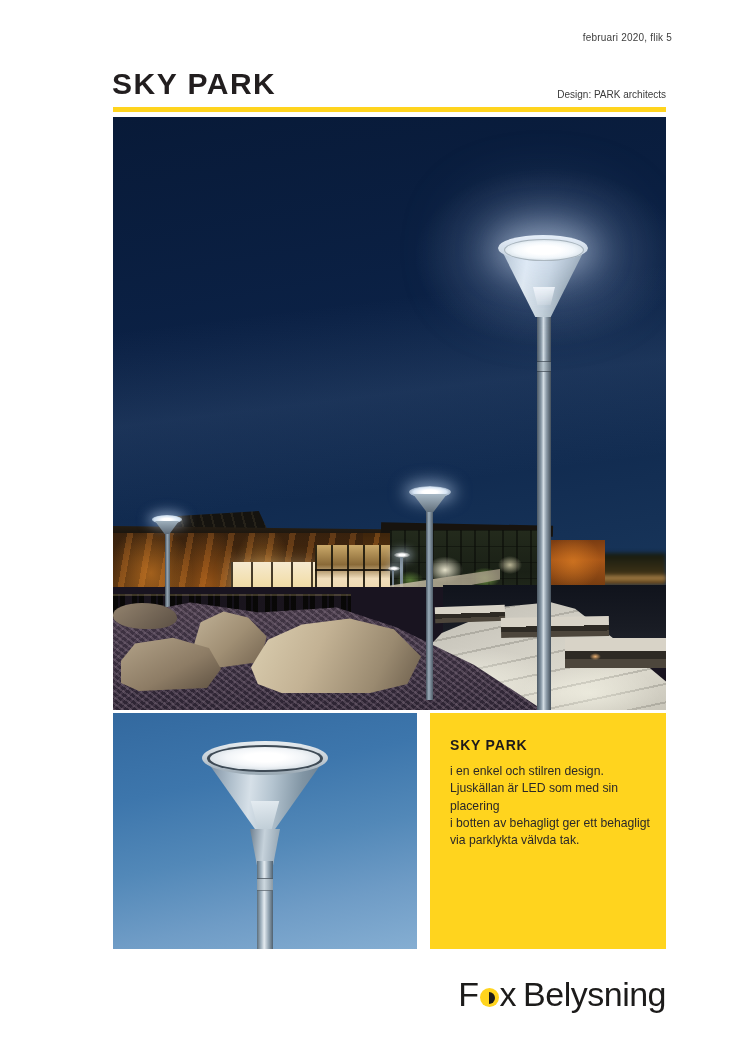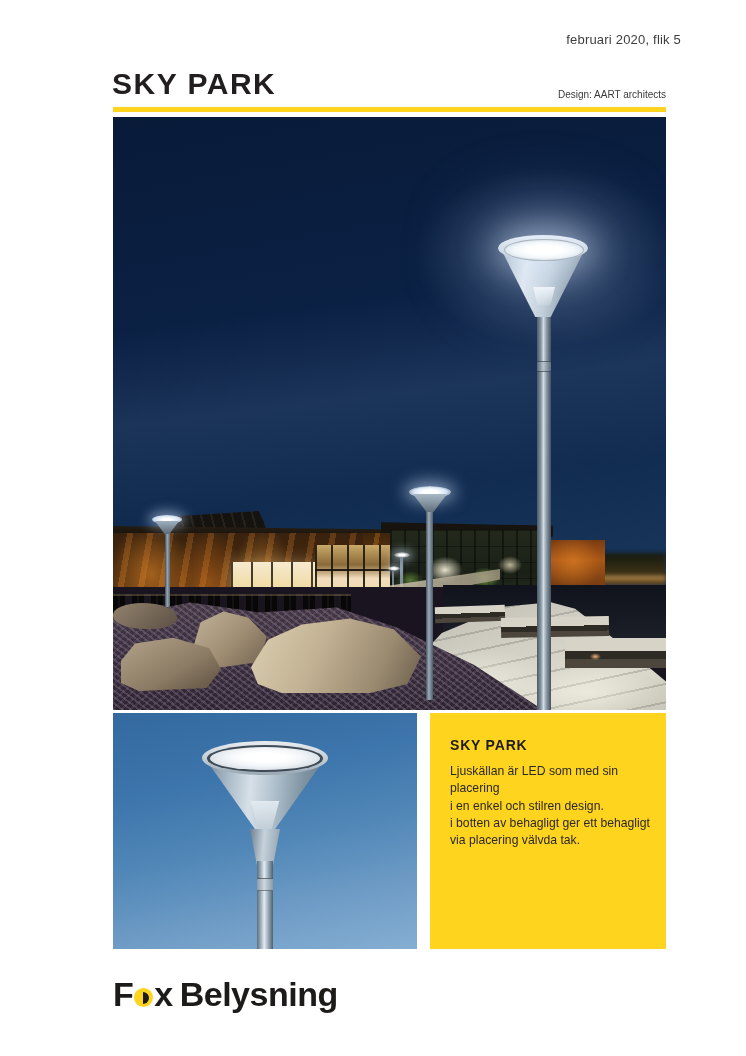--- a/index.html
+++ b/index.html
@@ -3,21 +3,21 @@
 <meta charset="utf-8">
 <style>
   :root{ --accent:#FFD41E; }
   html,body{margin:0;padding:0;background:#ffffff;}
   .page{
     position:relative;width:746px;height:1056px;background:#ffffff;
     font-family:"Liberation Sans",sans-serif;overflow:hidden;
   }
 
   
-  .meta-note{position:absolute;top:32px;right:65px;font-size:13px;color:#3d3d3d;letter-spacing:.2px;}
+  .meta-note{position:absolute;top:32px;right:74px;font-size:10px;color:#3d3d3d;letter-spacing:.2px;}
   .page-title{position:absolute;left:112px;top:69px;margin:0;font-size:30px;font-weight:bold;
     color:#221e1f;letter-spacing:1.5px;line-height:1;}
   .design-credit{position:absolute;right:80px;top:89px;font-size:10px;color:#3a3a3a;}
   .title-rule{position:absolute;left:113px;top:107px;width:553px;height:5px;background:var(--accent);}
 
   
   .photo-main{position:absolute;left:113px;top:117px;width:553px;height:593px;overflow:hidden;background:#0b2044;}
   .photo-main > div{position:absolute;}
   .pm-sky{inset:0;background:linear-gradient(170deg,#081a38 0%,#0b2145 35%,#112b50 60%,#173459 78%,#1d3d63 92%,#1f4066 100%);}
   .pm-beam{left:-60px;top:180px;width:700px;height:190px;transform:rotate(-7deg);
@@ -171,37 +171,37 @@
     background:linear-gradient(90deg,#8a9aa6,#cdd8df 45%,#8a9aa6);}
   .ps-vignette{inset:0;background:radial-gradient(140% 120% at 50% 40%,transparent 60%,rgba(10,30,60,.18) 100%);}
 
   
   .info-box{position:absolute;left:430px;top:713px;width:236px;height:236px;background:var(--accent);
     box-sizing:border-box;padding:24px 16px 0 20px;}
   .info-box h2{margin:0 0 10px;font-size:14px;font-weight:bold;letter-spacing:.8px;color:#1d1a1b;}
   .info-box .line{margin:0;font-size:12.2px;line-height:1.42;color:#2b2828;}
 
   
-  .logo{position:absolute;left:113px;top:977px;width:553px;text-align:left;
-    font-size:34px;font-weight:bold;color:#1c1b1a;letter-spacing:-.5px;line-height:1;}
+  .logo{position:absolute;left:113px;top:977px;width:553px;text-align:right;
+    font-size:34px;font-weight:normal;color:#1c1b1a;letter-spacing:-.5px;line-height:1;}
   .logo-o{display:inline-block;position:relative;width:19px;height:19px;border-radius:50%;
     background:var(--accent);transform:translateY(1px);margin:0 1px;}
   .logo-o-inner{position:absolute;left:9px;top:3.5px;width:6px;height:12px;background:#1c1b1a;
     border-radius:0 6px 6px 0;}
   .logo-word2{margin-left:7px;}
 </style>
 </head>
 <body>
 
 <div class="page">
 
   <div class="meta-note">februari 2020, flik 5</div>
 
   <h1 class="page-title">SKY PARK</h1>
-  <div class="design-credit">Design: AART architects</div>
+  <div class="design-credit">Design: PARK architects</div>
   <div class="title-rule"></div>
 
   <div class="photo-main">
     <div class="pm-sky"></div>
     <div class="pm-beam"></div>
     <div class="pm-headglow"></div>
     <div class="pm-treeline"></div>
     <div class="pm-roadlight"></div>
     <div class="pm-solar"></div>
     <div class="pm-roof1"></div>
@@ -251,23 +251,23 @@
     <div class="ps-rim-ring"></div>
     <div class="ps-rim-inner"></div>
     <div class="ps-flare"></div>
     <div class="ps-pole"></div>
     <div class="ps-band"></div>
     <div class="ps-vignette"></div>
   </div>
 
   <aside class="info-box">
     <h2>SKY PARK</h2>
+    <p class="line">i en enkel och stilren design.</p>
     <p class="line">Ljuskällan är LED som med sin placering</p>
-    <p class="line">i en enkel och stilren design.</p>
     <p class="line">i botten av behagligt ger ett behagligt</p>
-    <p class="line">via placering välvda tak.</p>
+    <p class="line">via parklykta välvda tak.</p>
   </aside>
 
   <div class="logo">
     <span>F</span><span class="logo-o"><span class="logo-o-inner"></span></span><span>x</span><span class="logo-word2">Belysning</span>
   </div>
 
 </div>
 
 </body></html>

